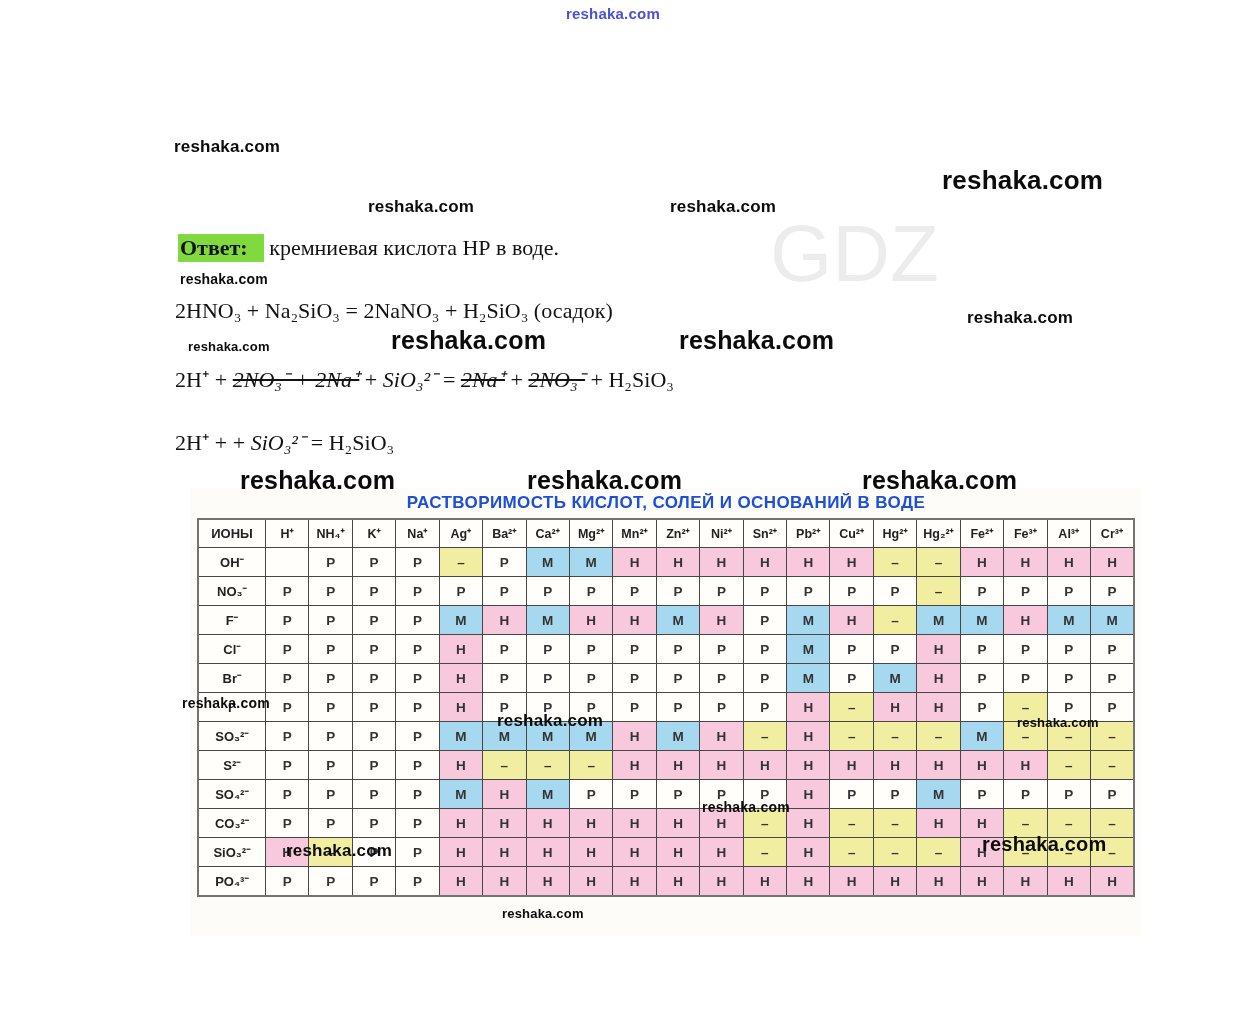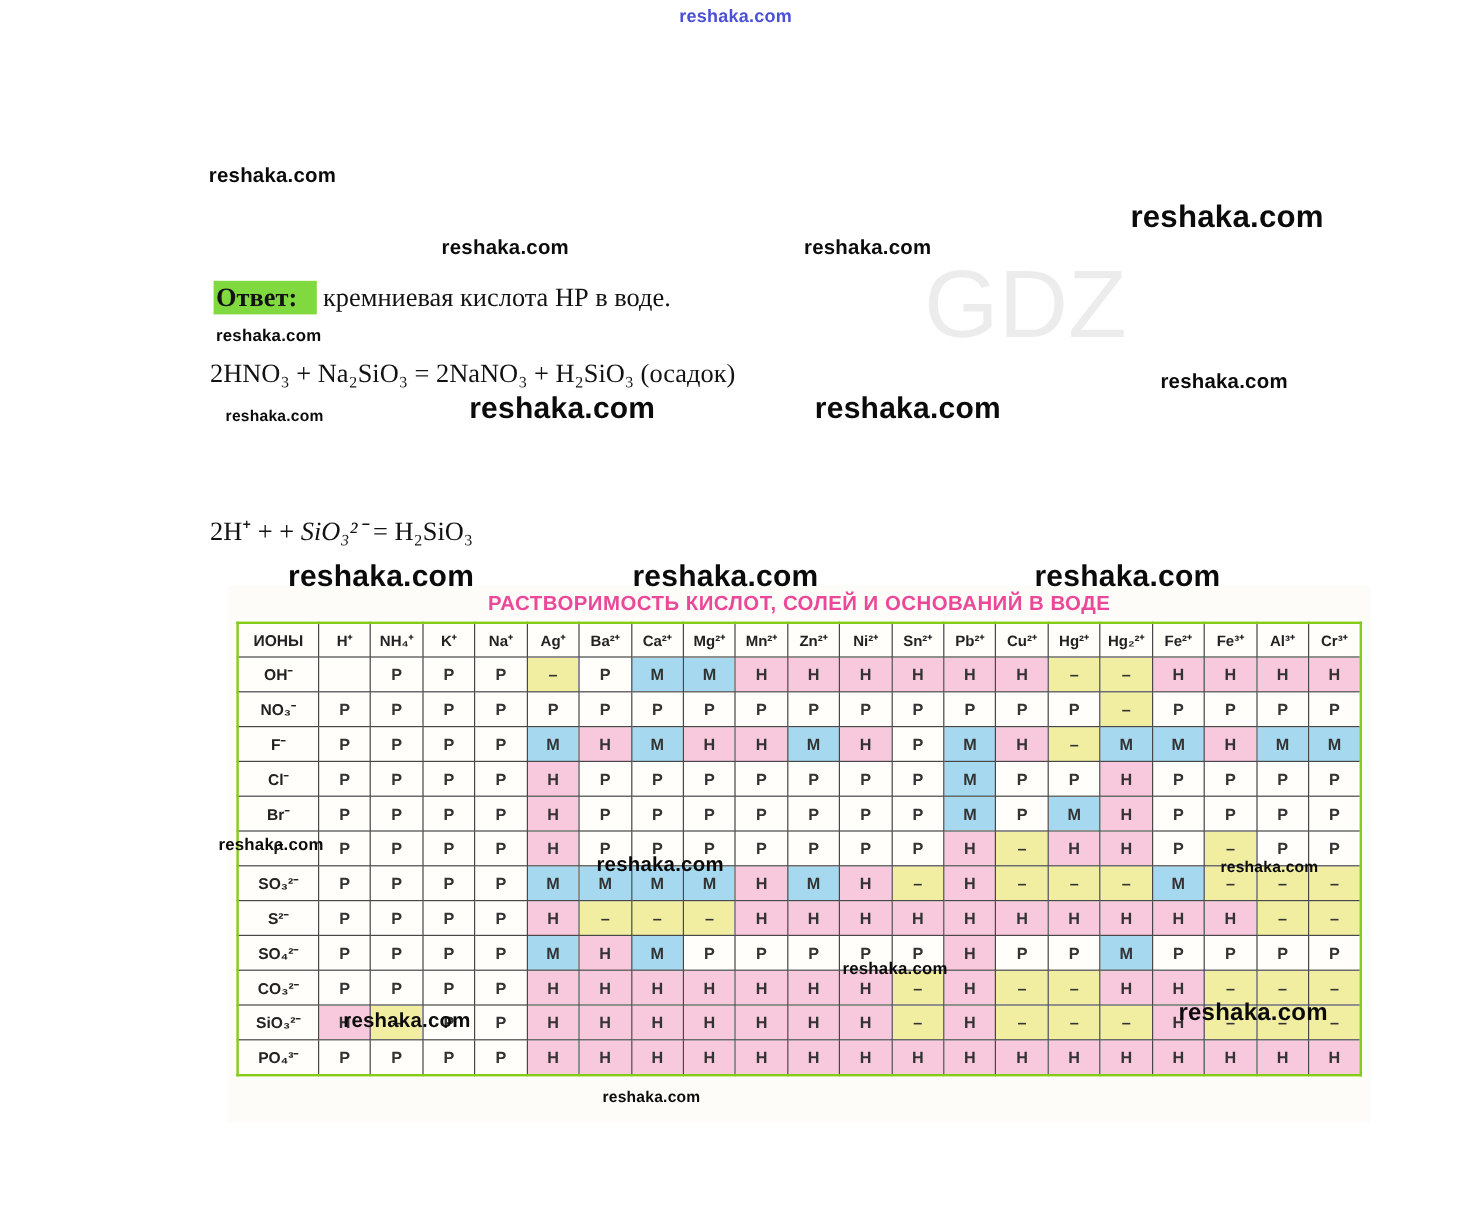--- a/index.html
+++ b/index.html
@@ -21,34 +21,34 @@
 
   .wm { position:absolute; font-weight:bold; color:#0b0b0b; white-space:nowrap;
         font-family:"Liberation Sans", sans-serif; letter-spacing:0.2px; }
 
   .gdz { position:absolute; font-weight:normal; color:#000; font-family:"Liberation Sans", sans-serif; }
 
   .scan-bg { position:absolute; left:190px; top:488px; width:952px; height:448px; background:#fdfcf8; }
 
   .table-title {
     position:absolute; left:197px; top:493px; width:938px; text-align:center;
-    font-size:17px; font-weight:bold; color:#ec4899; letter-spacing:0.4px;
+    font-size:17px; font-weight:bold; color:#1d4ed8; letter-spacing:0.4px;
   }
 
   table.sol-table {
     position:absolute; left:197px; top:518px; width:938px;
     border-collapse:collapse; table-layout:fixed;
     background:#fffefb;
   }
   .sol-table th, .sol-table td {
     border:1px solid #474747; padding:0; text-align:center;
     font-size:13.5px; font-weight:bold; color:#333; height:28px;
     overflow:hidden; white-space:nowrap;
   }
-  .sol-table { border:2px solid #84cc16; }
+  .sol-table { border:2px solid #737373; }
   .sol-table thead th { font-size:12.5px; color:#222; height:27px; }
   .sol-table .corner { width:66px; font-size:13px; }
   .sol-table .row-label { text-align:center; font-size:13px; color:#222; }
   .c-slight { background:#a6d9ef; }
   .c-insol  { background:#f8c8dd; }
   .c-dash   { background:#f1eda1; }
   .c-sol, .c-empty { background:transparent; }
 </style>
 </head>
 <body>
@@ -58,20 +58,21 @@
   <div class="gdz" style="left:770px; top:208px; font-size:80px; opacity:0.07;">GDZ</div>
   <div class="gdz" style="left:735px; top:692px; font-size:64px; opacity:0.05;">GDZ</div>
 
   <div class="scan-bg"></div>
 
 
   <div class="answer serif"><span class="answer-label">Ответ:</span><span> кремниевая кислота НР в воде.</span></div>
 
   <div class="eq" style="top:298px;">2HNO₃ + Na₂SiO₃ = 2NaNO₃ + H₂SiO₃ (осадок)</div>
 
+  <div class="eq" style="top:363px;"><span>2H⁺ + </span><span class="struck">2NO₃⁻ + 2Na⁺</span><span> + </span><span class="ital">SiO₃²⁻</span><span> = </span><span class="struck">2Na⁺</span><span> + </span><span class="struck">2NO₃⁻</span><span> + H₂SiO₃</span></div>
 
   <div class="eq" style="top:426px;"><span>2H⁺ + + </span><span class="ital">SiO₃²⁻</span><span> = H₂SiO₃</span></div>
 
   <div class="table-title">РАСТВОРИМОСТЬ КИСЛОТ, СОЛЕЙ И ОСНОВАНИЙ В ВОДЕ</div>
 
   <table class="sol-table">
     <thead>
       <tr id="head-row">
         <th class="corner">ИОНЫ</th>
       <th>H⁺</th>

